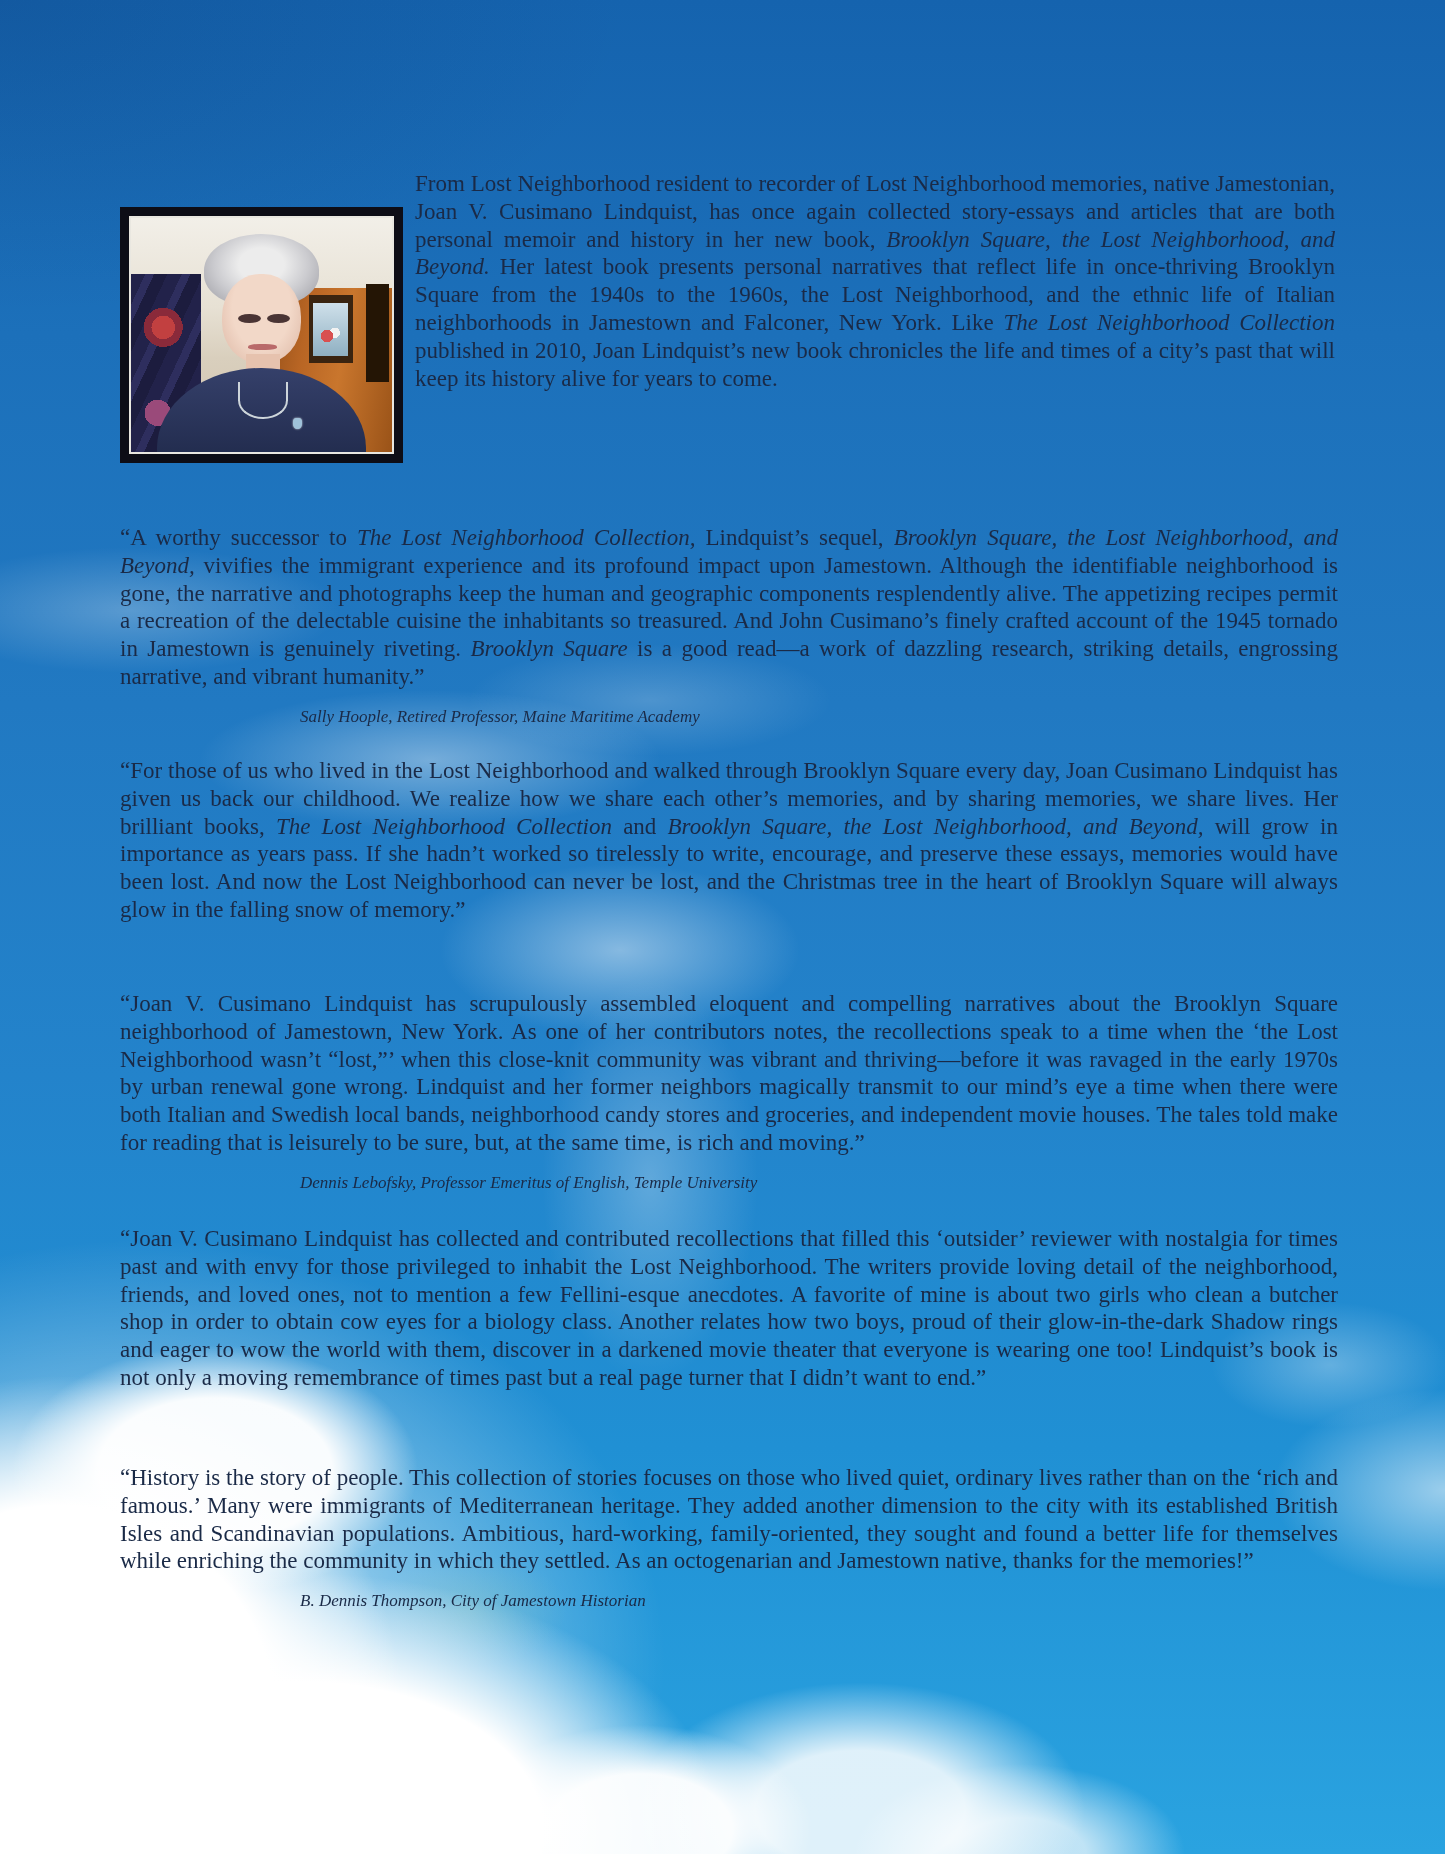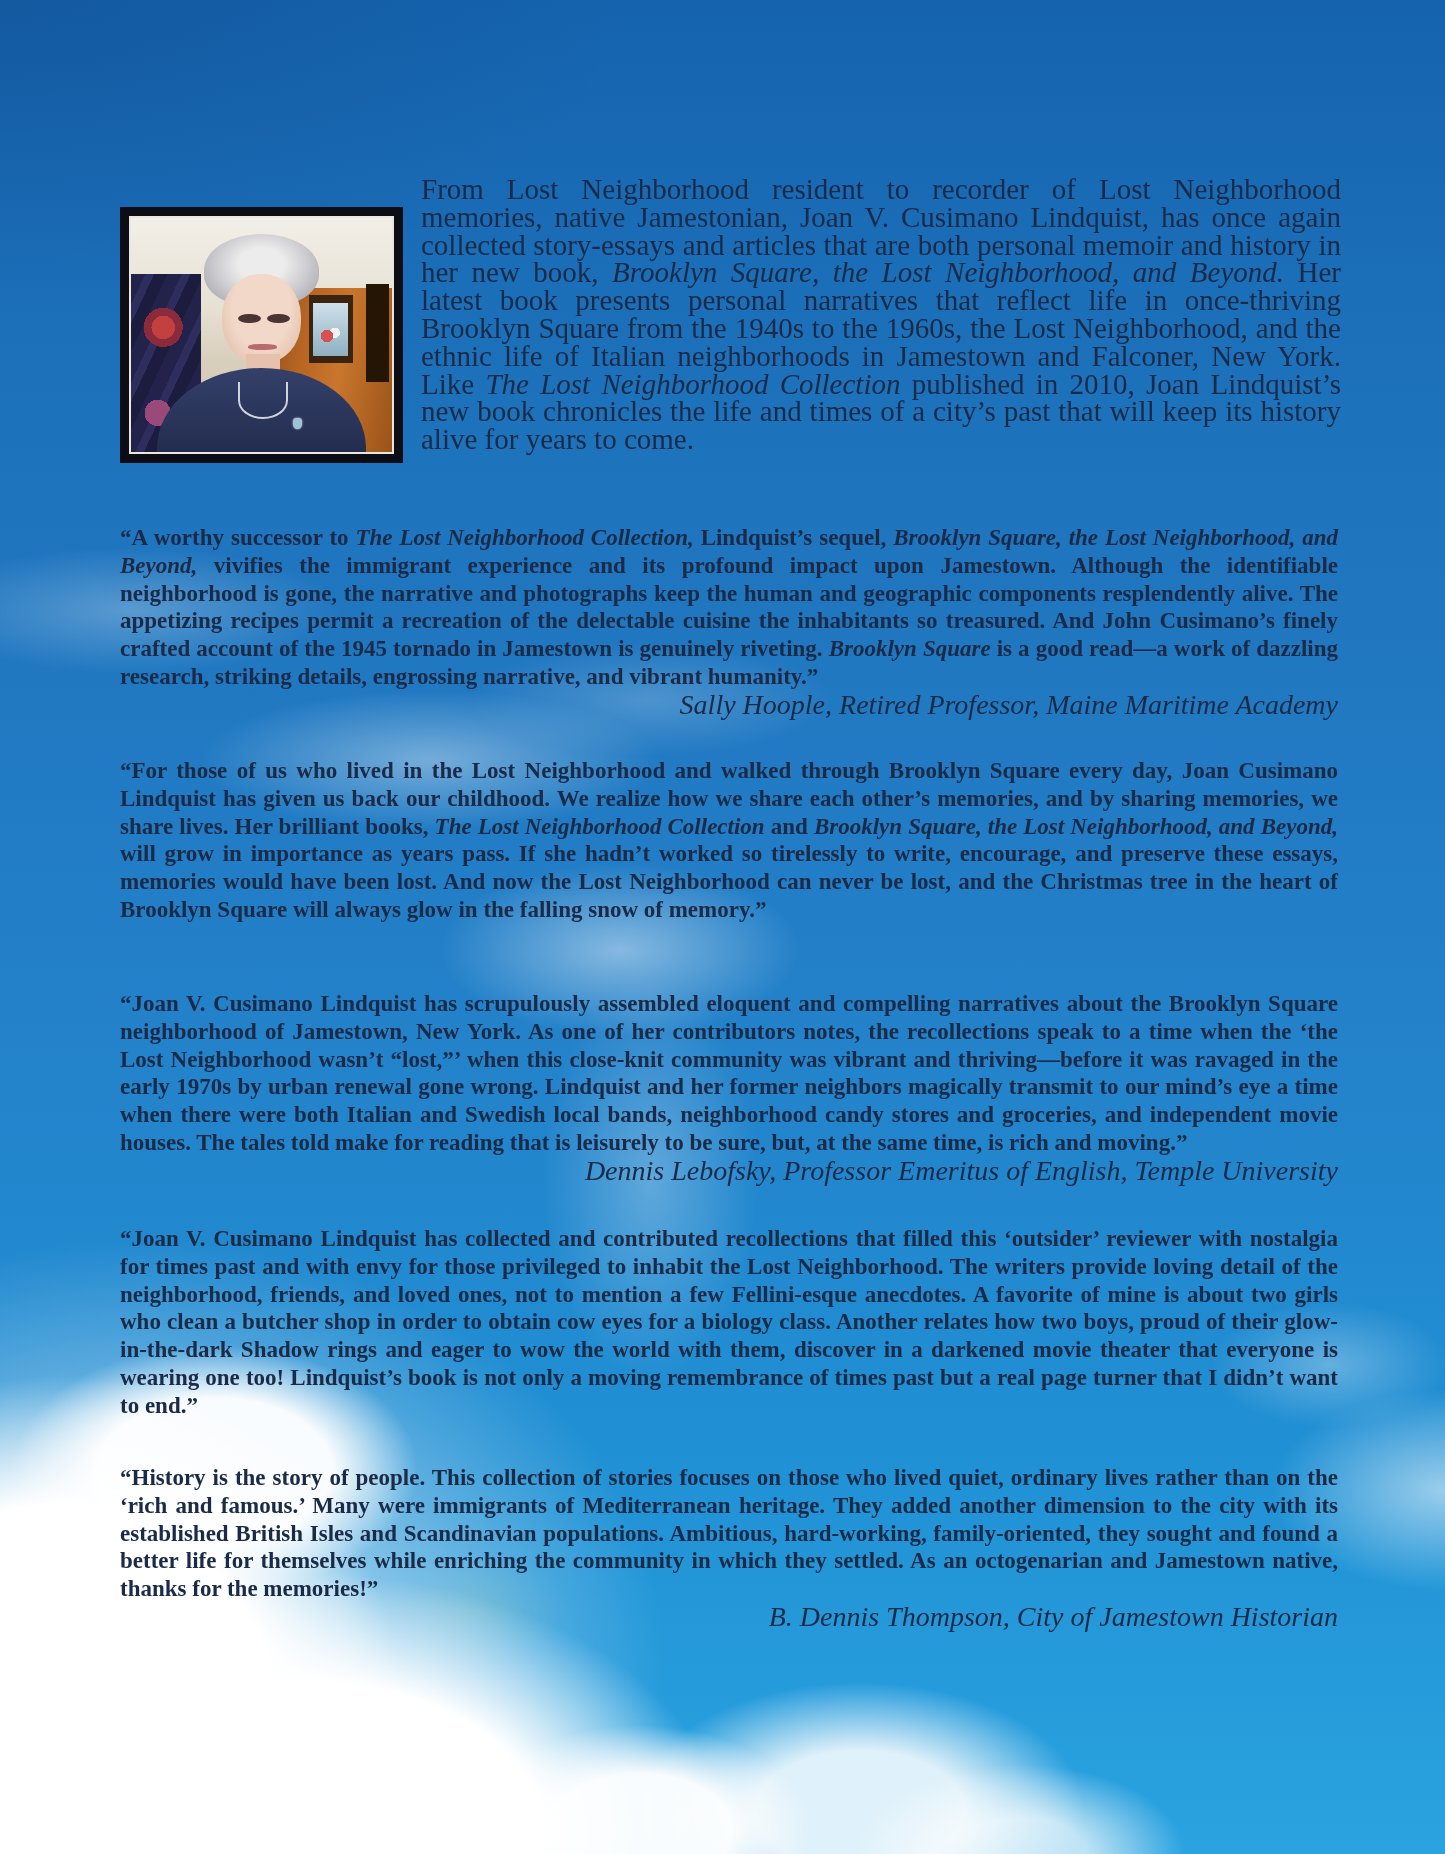--- a/index.html
+++ b/index.html
@@ -91,26 +91,26 @@
   .ph-necklace{
     left:41%;bottom:14%;width:19%;height:16%;
     border:2px solid #cdd5da;border-top:none;border-radius:0 0 50% 50%;box-sizing:border-box;
   }
   .ph-brooch{
     left:62%;bottom:10%;width:9px;height:11px;background:#9fc2da;
     border-radius:40% 40% 50% 50%;box-shadow:0 0 2px #e8f2f8;
   }
   
   .intro{
-    position:absolute;left:415px;top:170px;width:920px;margin:6px;
-    font-size:29px;line-height:27.8px;text-align:justify;
+    position:absolute;left:415px;top:170px;width:920px;margin:0;
+    font-size:23px;line-height:27.8px;text-align:justify;
   }
   .blurb{position:absolute;left:120px;width:1218px;}
-  .blurb .bt{margin:0;font-size:23px;line-height:27.8px;text-align:justify;font-weight:bold;}
-  .blurb .attr{margin:0;font-size:28px;line-height:27.8px;font-style:italic;padding-left:168px;text-align:right;}
+  .blurb .bt{margin:0;font-size:23px;line-height:27.8px;text-align:justify;}
+  .blurb .attr{margin:12px;font-size:17px;line-height:27.8px;font-style:italic;padding-left:168px;}
   .b1{top:524px}.b2{top:757px}.b3{top:990px}.b4{top:1225px}.b5{top:1464px}
   i{font-style:italic;}
 </style>
 </head>
 <body>
 
 <div class="page">
   <div class="sky"></div>
 
   <figure class="photo">

